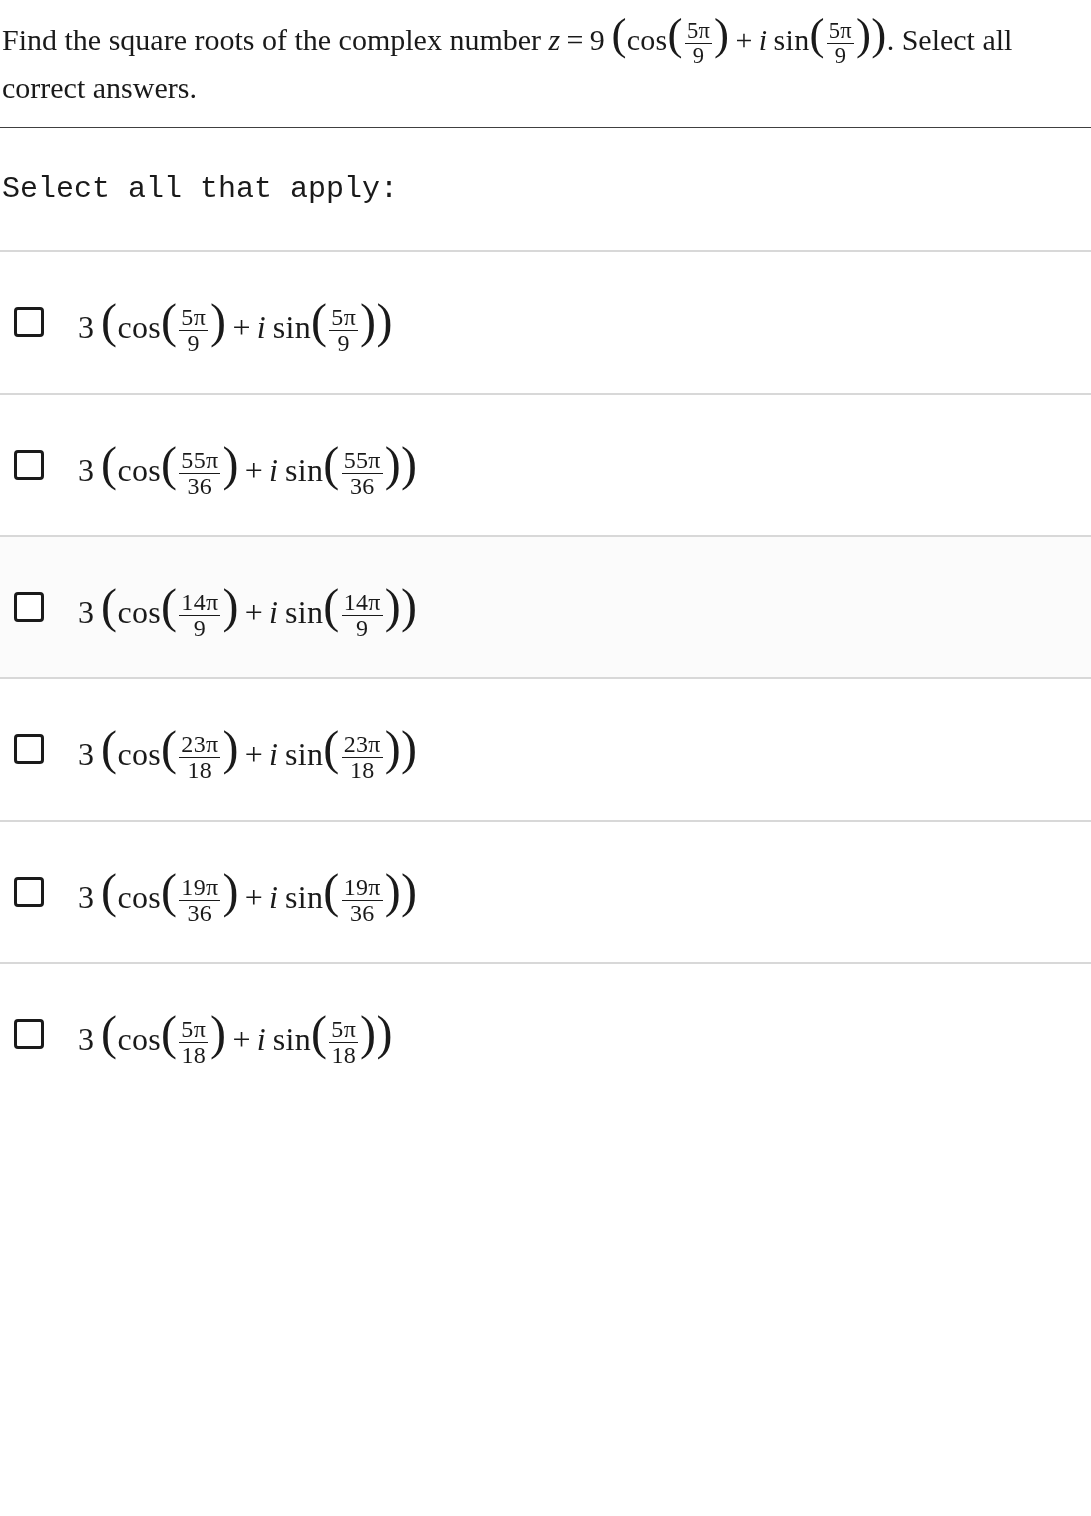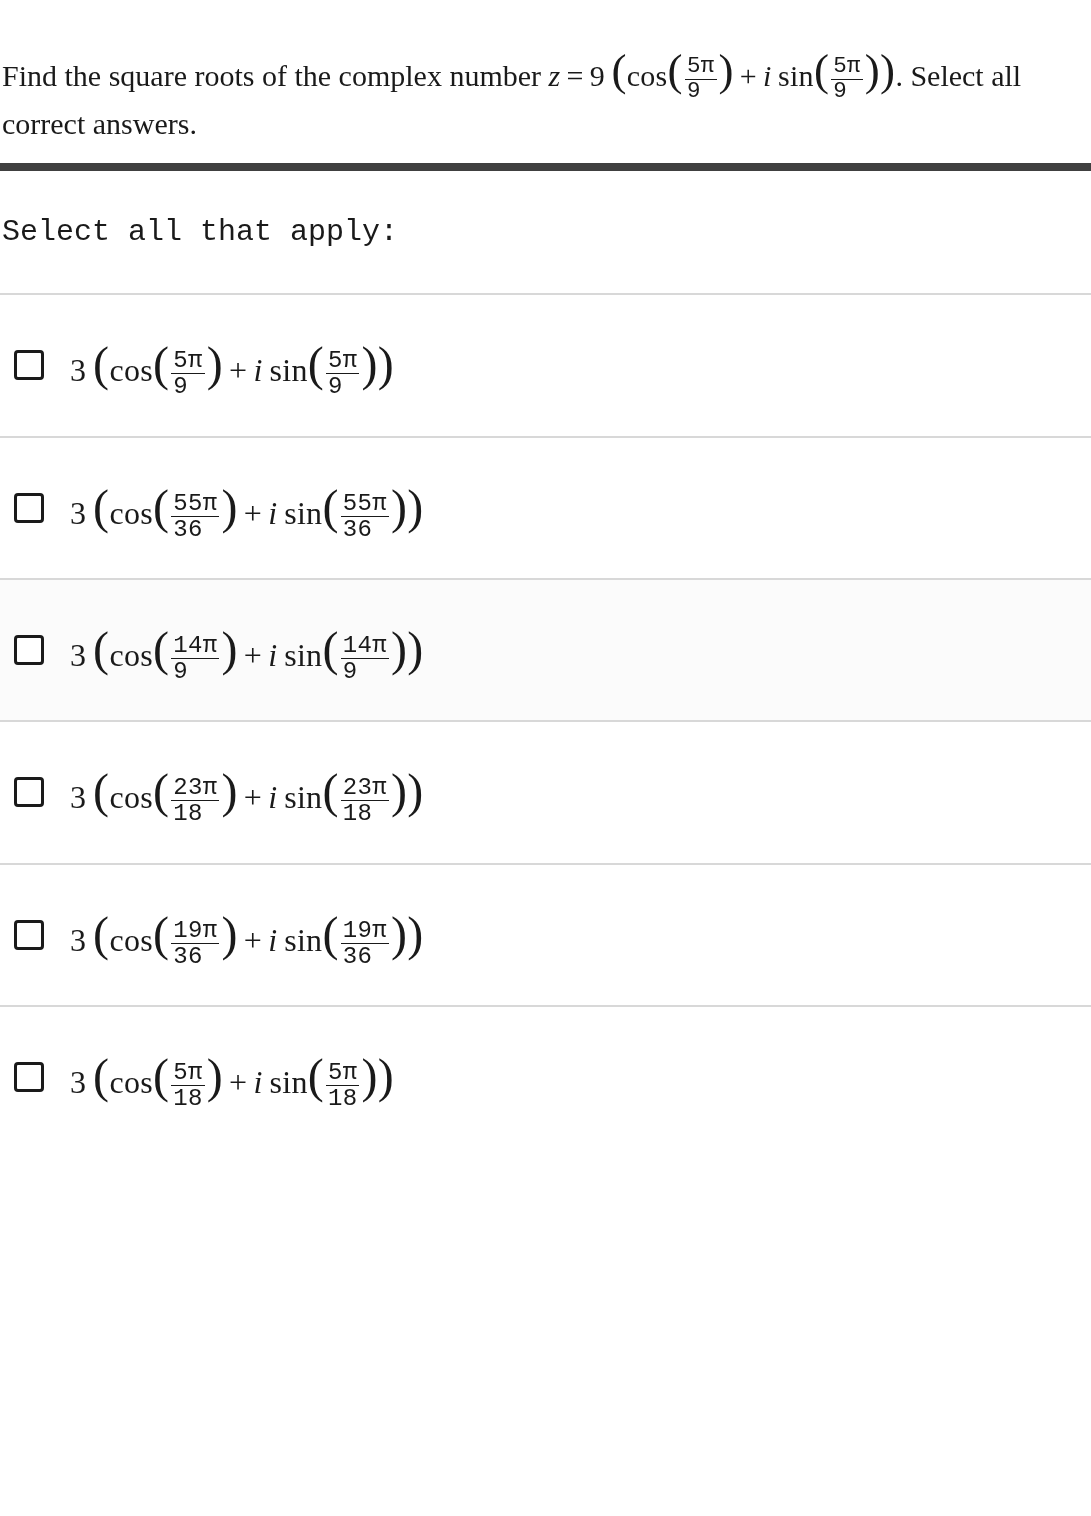--- a/index.html
+++ b/index.html
@@ -6,22 +6,21 @@
   body {
     font-family: "Times New Roman", Georgia, serif;
     font-size: 30px;
     color: #1a1a1a;
     background: #ffffff;
     width: 1091px;
     line-height: 1.4;
   }
   .question {
     padding: 4px 0 18px 2px;
-    border-bottom: 8px solid #404040;
-    margin-top: 36px;
+    border-bottom: 1px solid #404040;
   }
   .instructions {
     padding: 40px 2px 40px 2px;
     font-size: 30px;
     border-bottom: 2px solid #d8d8d8;
     font-family: Liberation Mono, monospace;
   }
   .option-row {
     display: flex;
     align-items: center;
@@ -40,38 +39,38 @@
     height: 30px;
     border: 3px solid #1a1a1a;
     border-radius: 4px;
     flex: 0 0 30px;
     margin-right: 26px;
     background: #fff;
   }
   .option-label {
     font-size: 32px;
     font-family: "Times New Roman", Georgia, serif;
+    margin-left: 8px;
   }
   
   .math {
     font-family: "Times New Roman", Georgia, serif;
     font-style: italic;
     letter-spacing: 0.01em;
   }
   .rm { font-style: normal; }
   .lp, .rp { font-size: 1.5em; font-family: "Times New Roman", serif; font-style: normal; position: relative; top: -0.02em; }
   .frac {
     display: inline-block;
     vertical-align: middle;
-    text-align: left;
+    text-align: center;
     font-style: normal;
     font-size: 0.75em;
     line-height: 1.05;
     margin: 0 2px;
-    font-family: Liberation Mono, monospace;
   }
   .frac .num { display: block; padding: 0 2px; }
   .frac .den { display: block; border-top: 1.5px solid #1a1a1a; padding: 0 2px; }
   .eq { font-style: normal; padding: 0 6px; }
   .plus { font-style: normal; padding: 0 6px; }
 </style>
 </head>
 <body>
 
 <div class="question">

